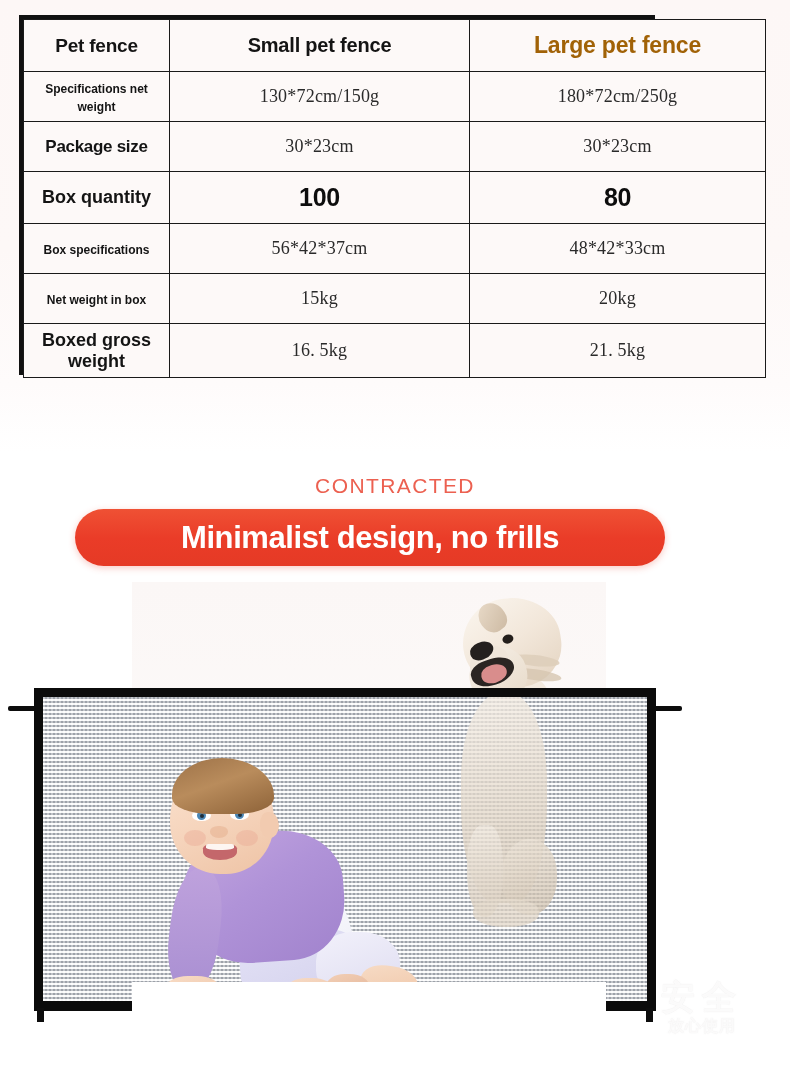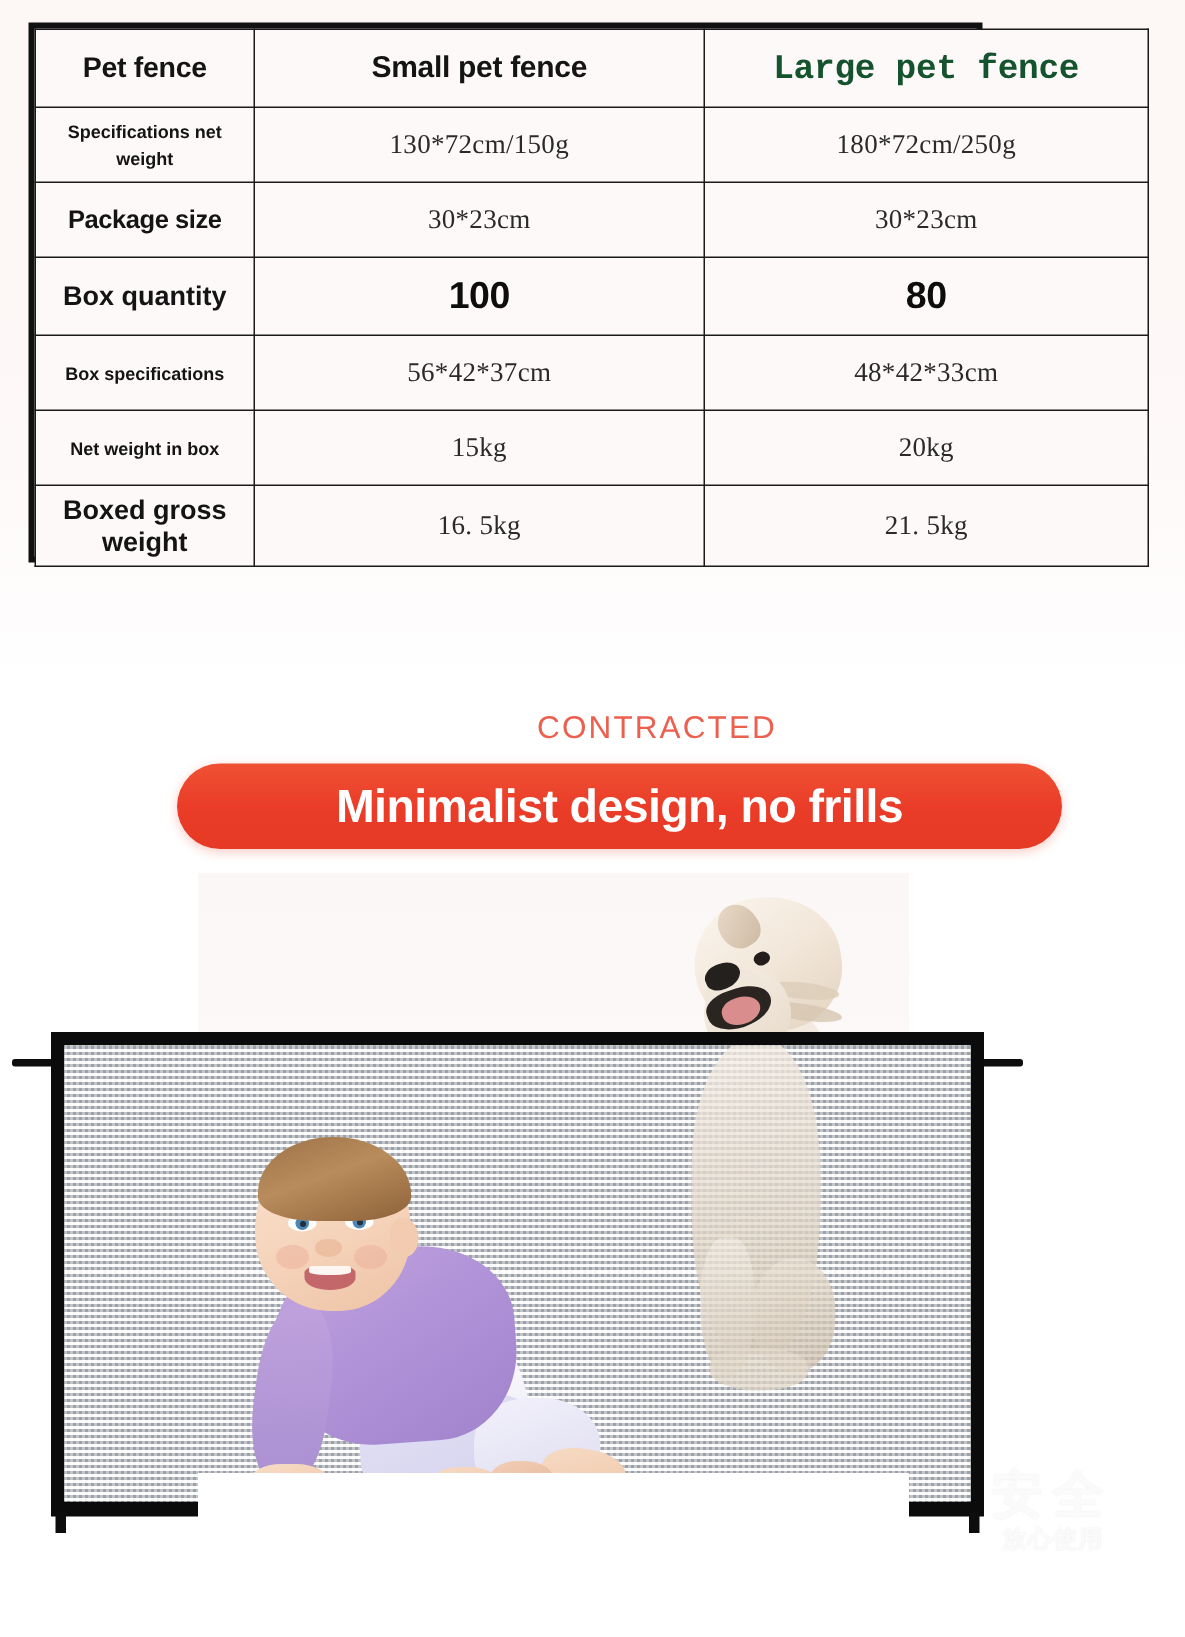--- a/index.html
+++ b/index.html
@@ -72,23 +72,22 @@
   }
   .hd-small {
     font-weight: 700;
     font-size: 20px;
     color: #141414;
     letter-spacing: -0.2px;
   }
   .hd-large {
     font-weight: 700;
     font-size: 23px;
-    color: #14532d;
+    color: #a16207;
     letter-spacing: -0.2px;
-    font-family: Liberation Mono, monospace;
   }
 
   
   .rl {
     font-weight: 700;
     color: #141414;
     line-height: 1.15;
   }
   .rl-xs { font-size: 12px; }
   .rl-sm { font-size: 18px; }
@@ -109,21 +108,20 @@
     letter-spacing: -0.3px;
   }
 
   
   .banner-section {
     position: absolute;
     left: 0; top: 452px;
     width: 715px;
     height: 130px;
     background: #ffffff;
-    margin-left: 43px;
   }
   .banner-kicker {
     position: absolute;
     top: 22px; left: 0;
     width: 790px;
     text-align: center;
     font-size: 21px;
     color: #ec6050;
     letter-spacing: 1.4px;
     font-weight: 400;

